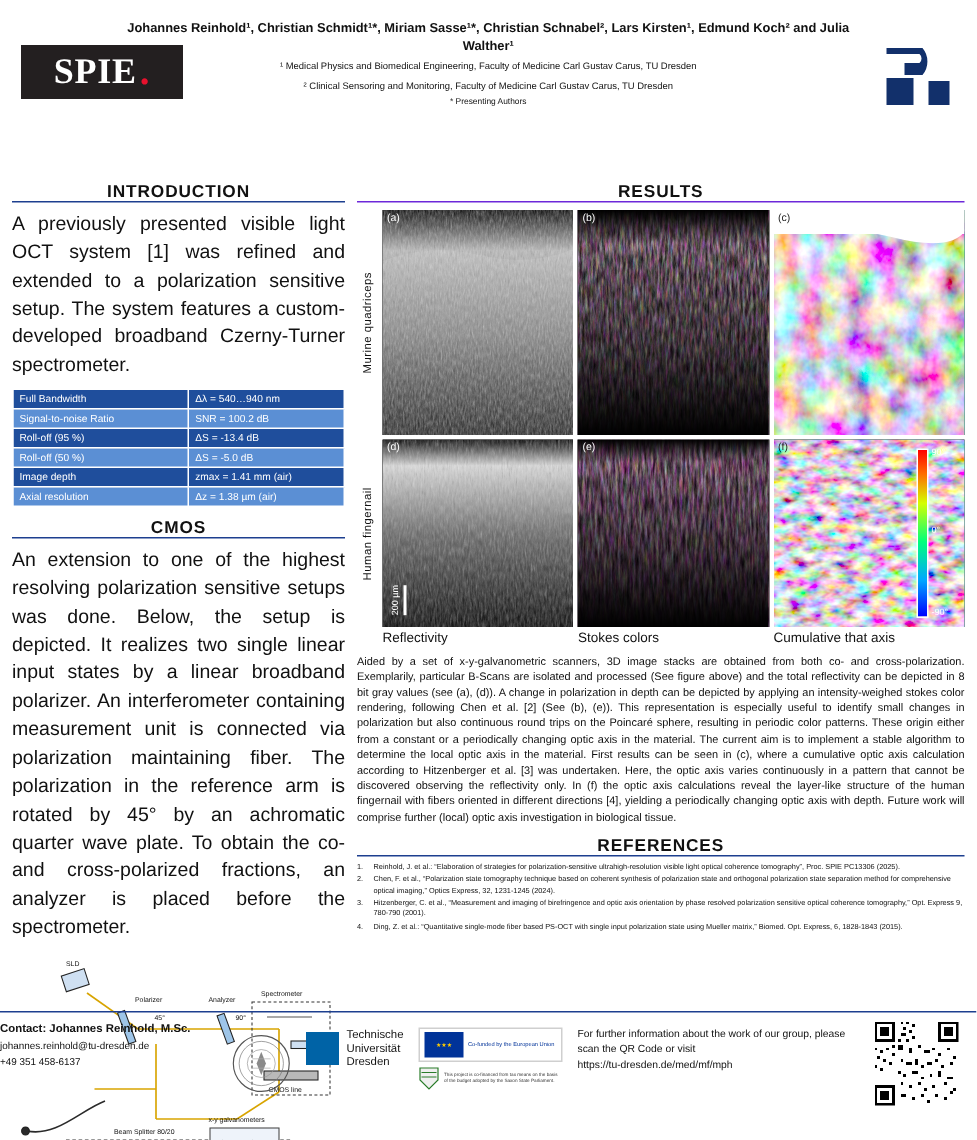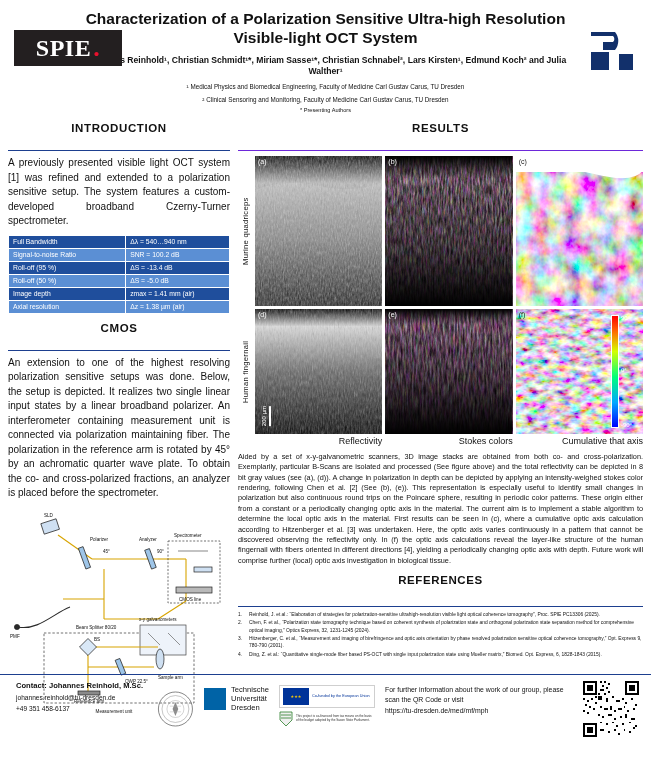--- a/index.html
+++ b/index.html
@@ -83,28 +83,28 @@
     gap: 8px;
   }
   .col-left { width: 222px; }
   .col-right { flex: 1; }
 
   .section-head {
     text-align: center;
     font-size: 11.5px;
     font-weight: bold;
     letter-spacing: 0.6px;
-    padding-bottom: 16px;
+    padding-bottom: 0;
     border-bottom: 1px solid #1d3f8f;
     margin-bottom: 5px;
   }
   .section-head.res { border-bottom: 1px solid #6d28d9; }
 
   .para {
-    font-size: 10px;
+    font-size: 13px;
     line-height: 1.45;
     text-align: justify;
     margin: 0 0 6px 0;
   }
 
   
   table.specs {
     width: 100%;
     border-collapse: collapse;
     font-size: 6.8px;
@@ -175,21 +175,21 @@
     background: #fff;
   }
 
   .caption-row {
     display: grid;
     grid-template-columns: 14px 1fr 1fr 1fr;
     gap: 3px;
     margin-top: 2px;
   }
   .caption {
-    text-align: right;
+    text-align: left;
     font-size: 9px;
   }
 
   
   .cbar-wrap {
     position: absolute;
     right: 2px; top: 6px; bottom: 6px;
     width: 30px;
     display: flex;
     align-items: stretch;
@@ -218,38 +218,38 @@
   }
 
   
   .refs-head {
     text-align: center;
     font-size: 11.5px;
     font-weight: bold;
     letter-spacing: 0.6px;
     border-bottom: 1px solid #1d3f8f;
     margin: 8px 0 4px 0;
-    padding-bottom: 20px;
+    padding-bottom: 0;
   }
   .ref {
     font-size: 4.9px;
     line-height: 1.5;
     display: flex;
     gap: 3px;
     margin-bottom: 1px;
   }
   .ref .num { width: 8px; flex: none; }
 
   
   .footer {
     position: absolute;
     left: 0; right: 0; bottom: 0;
     height: 86px;
     border-top: 1px solid #1d3f8f;
-    padding: 6px 12px 0 16px;
+    padding: 6px 12px 0 0;
     display: flex;
     align-items: flex-start;
     gap: 10px;
   }
   .contact { width: 185px; }
   .contact .ct { font-size: 7.6px; font-weight: bold; margin-bottom: 3px; }
   .contact .cl { font-size: 6.6px; line-height: 1.6; }
 
   .seal { width: 52px; height: 52px; margin-top: 2px; }
 
@@ -305,21 +305,20 @@
     <span>SPIE</span>
       <span class="dot">.</span>
   </div>
 
   <svg class="rlogo" viewBox="0 0 46 42">
     <path d="M2 2 H26 A14 14 0 0 1 26 20 H14 V12 H24 A4 4 0 0 0 24 6 H2 Z" fill="#12306b"></path>
     <path d="M2 22 H20 V40 H2 Z" fill="#12306b"></path>
     <path d="M30 24 H44 V40 H30 Z" fill="#12306b"></path>
   </svg>
 
-  <div class="title">Characterization of a Polarization Sensitive Ultra-high Resolution Visible-light OCT System</div>
   <div class="authors">Johannes Reinhold¹, Christian Schmidt¹*, Miriam Sasse¹*, Christian Schnabel², Lars Kirsten¹, Edmund Koch² and Julia Walther¹</div>
   <div class="affil">¹ Medical Physics and Biomedical Engineering, Faculty of Medicine Carl Gustav Carus, TU Dresden</div>
   <div class="affil">² Clinical Sensoring and Monitoring, Faculty of Medicine Carl Gustav Carus, TU Dresden</div>
   <div class="presenting">* Presenting Authors</div>
 </div>
 
 <div class="content">
 
   <div class="col-left">
 

